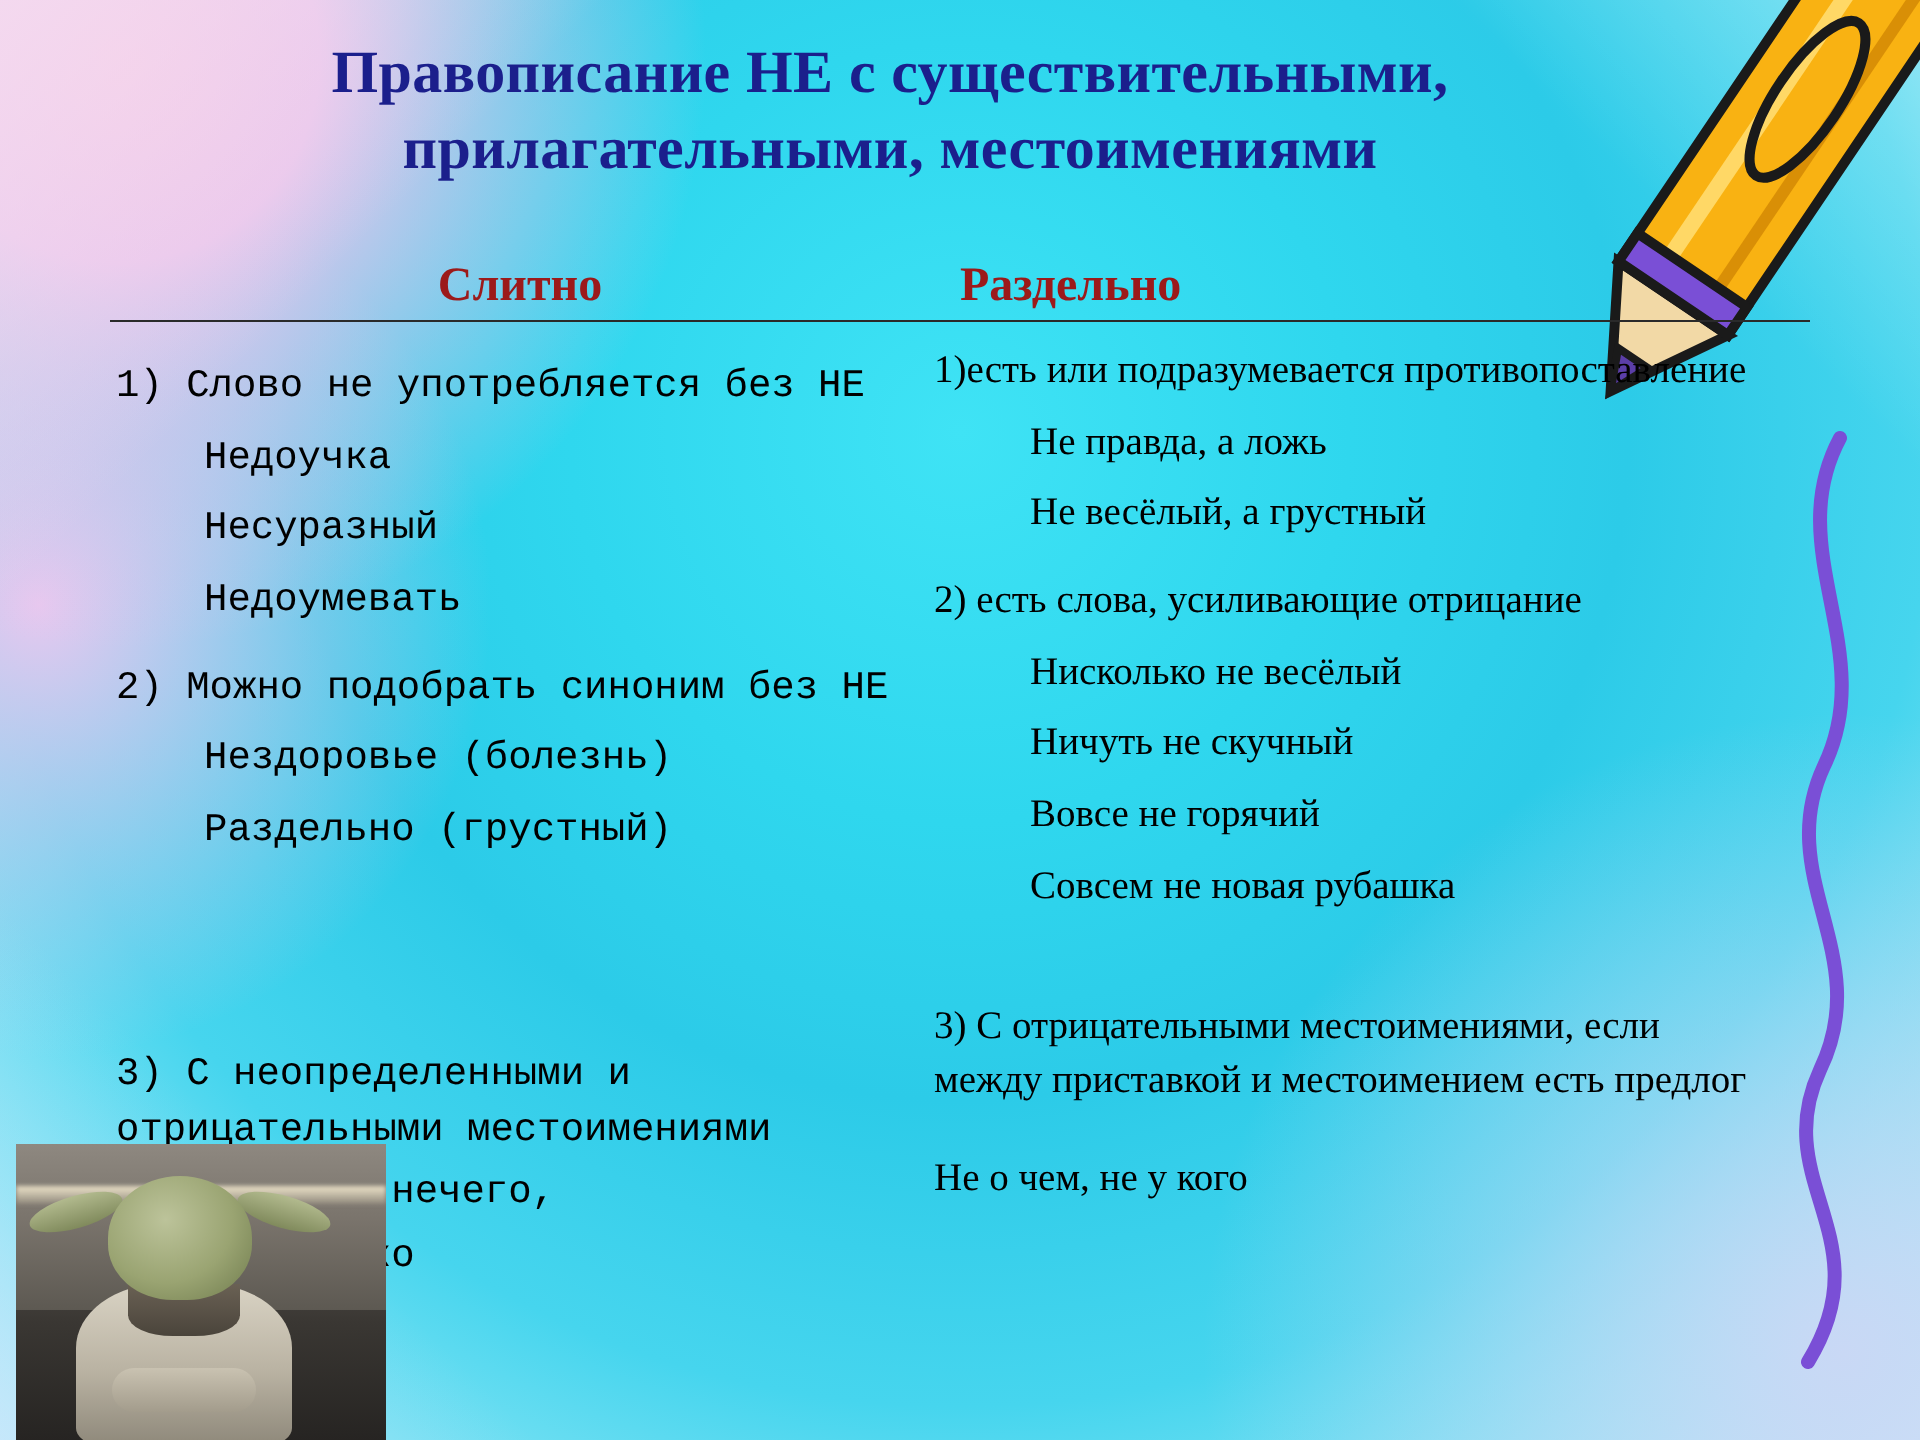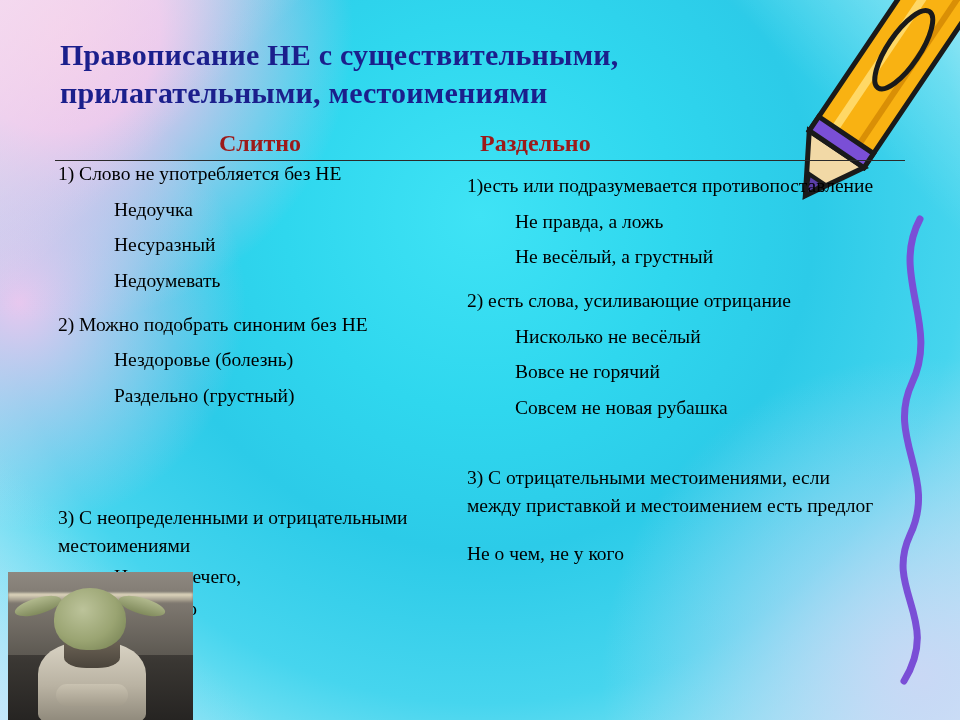--- a/index.html
+++ b/index.html
@@ -31,22 +31,23 @@
     background:
       linear-gradient(135deg, rgba(245,220,240,0.85) 0%, rgba(245,220,240,0.0) 18%),
       linear-gradient(225deg, rgba(255,255,255,0.35) 0%, rgba(255,255,255,0) 14%),
       linear-gradient(45deg, rgba(190,225,250,0.55) 0%, rgba(190,225,250,0) 16%);
     pointer-events: none;
   }
 
   .title {
     position: absolute;
     left: 60px;
-    top: 36px;
+    top: 18px;
     width: 770px;
+    text-align: center;
     color: #1b1f8c;
     font-weight: bold;
     font-size: 30px;
     line-height: 1.28;
     letter-spacing: 0.2px;
   }
 
   .col-head {
     position: absolute;
     color: #9c1a1a;
@@ -75,27 +76,27 @@
     top: 160px;
     width: 850px;
   }
 
   .col {
     position: absolute;
     font-size: 19.5px;
     color: #000;
     line-height: 1.42;
   }
-  .col.left { left: 58px; top: 160px; width: 400px; }
+  .col.left { left: 58px; top: 180px; width: 400px; font-family: Liberation Mono, monospace; }
   .col.right { left: 467px; top: 172px; width: 420px; }
 
   .block { margin-bottom: 16px; }
   .block .lead { margin-bottom: 2px; }
   .block .ex {
-    margin-left: 56px;
+    margin-left: 44px;
     margin-top: 8px;
   }
   .col.right .block .ex { margin-left: 48px; }
   .block.tight .ex { margin-top: 4px; }
 
   .spacer-lg { height: 26px; }
 
   
   .pencil {
     position: absolute;
@@ -260,20 +261,21 @@
 
     <div class="block">
       <div class="lead">1)есть или подразумевается противопоставление</div>
       <div class="ex">Не правда, а ложь</div>
       <div class="ex">Не весёлый, а грустный</div>
     </div>
 
     <div class="block">
       <div class="lead">2) есть слова, усиливающие отрицание</div>
       <div class="ex">Нисколько не весёлый</div>
+      <div class="ex">Ничуть не скучный</div>
       <div class="ex">Вовсе не горячий</div>
       <div class="ex">Совсем не новая рубашка</div>
     </div>
 
     <div class="spacer-lg"></div>
 
     <div class="block tight">
       <div class="lead">3) С отрицательными местоимениями, если между приставкой и местоимением есть предлог</div>
       <div class="ex" style="margin-left:0; margin-top:21px;">Не о чем, не у кого</div>
     </div>

